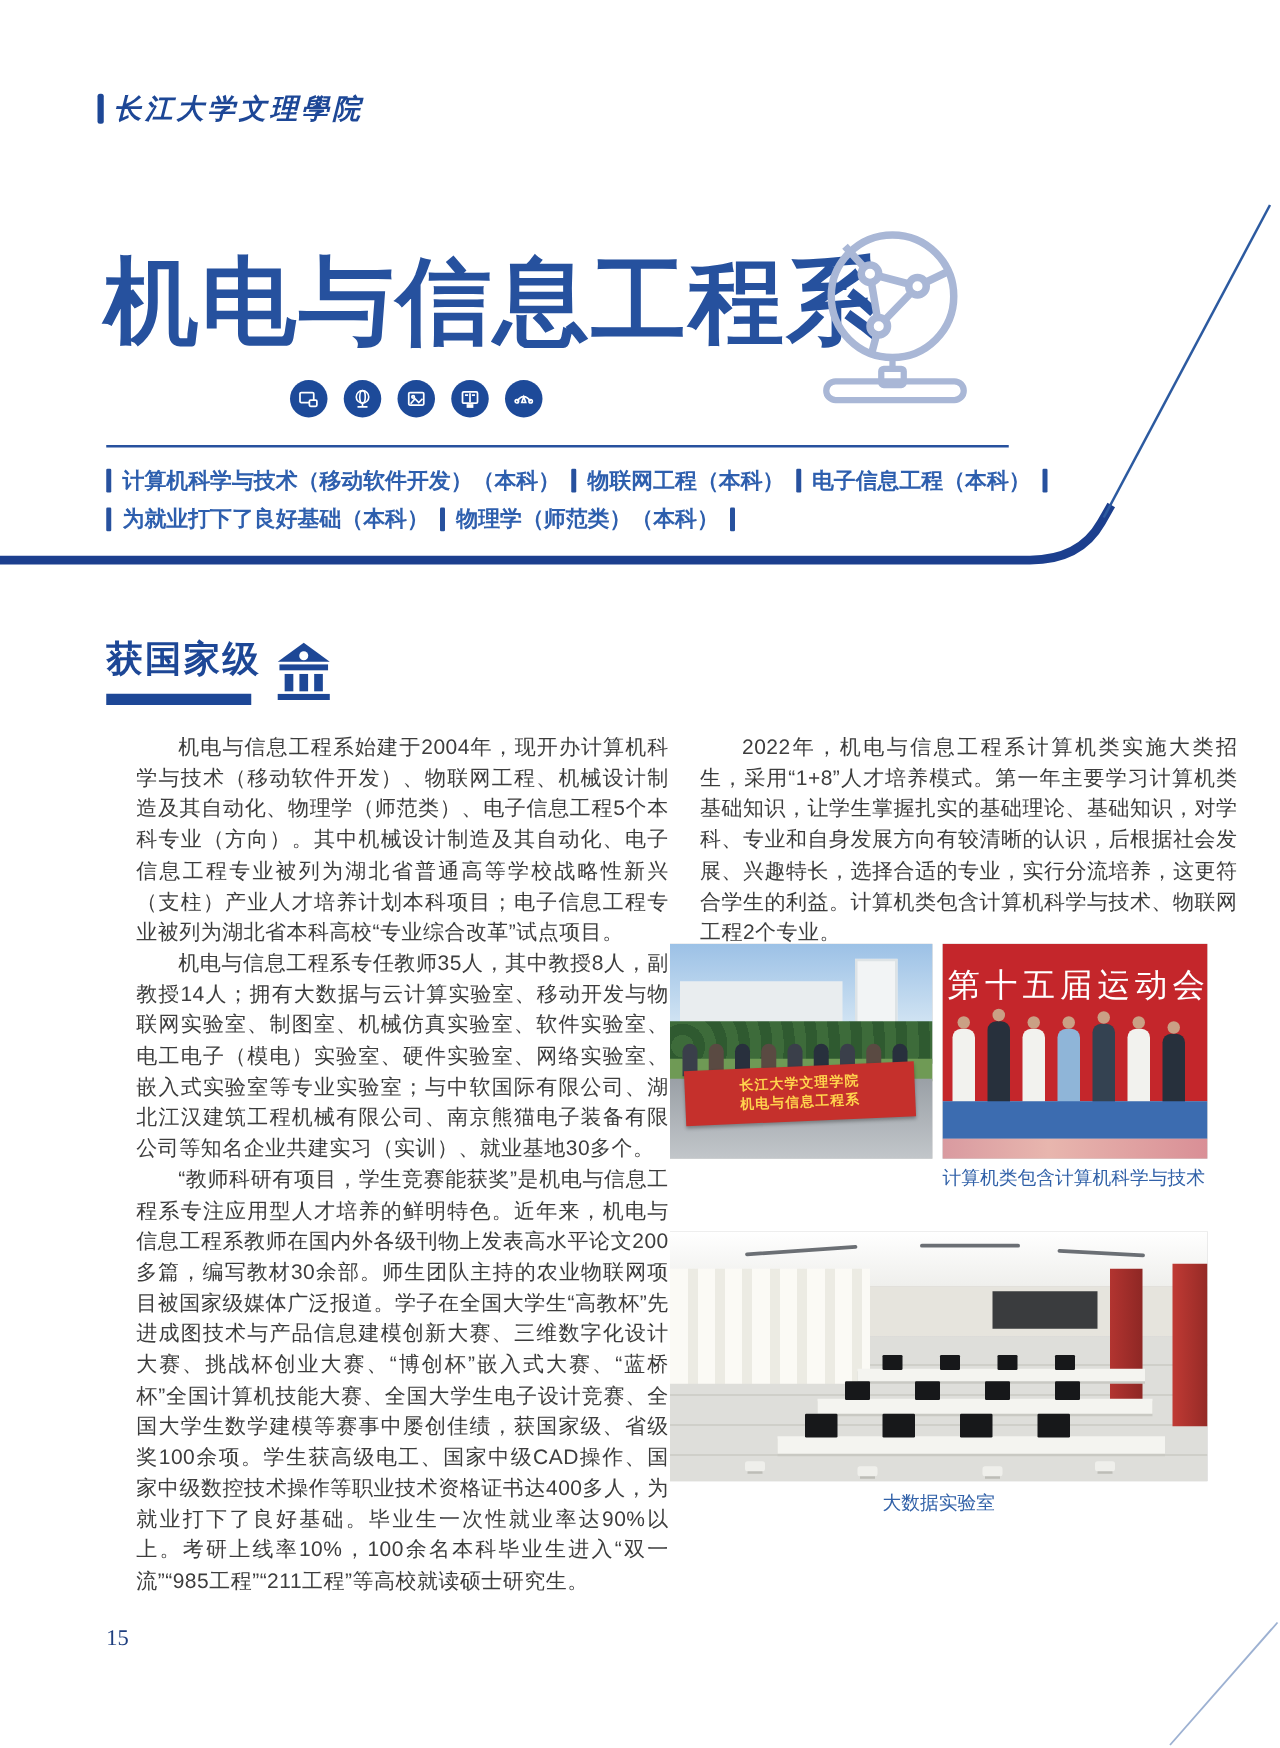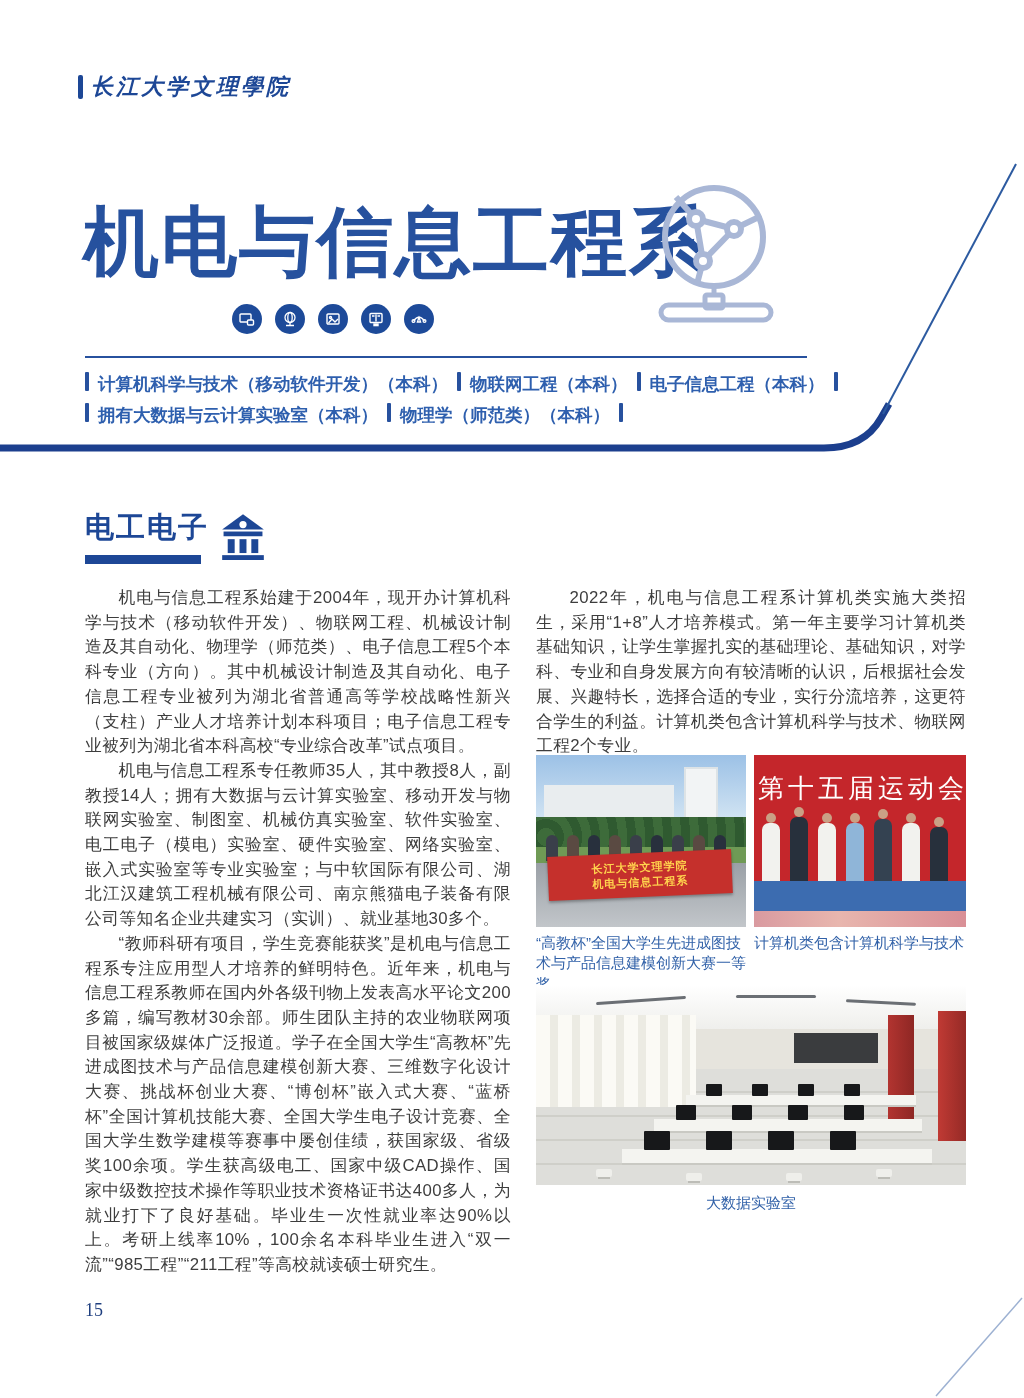--- a/index.html
+++ b/index.html
@@ -25,33 +25,33 @@
 
   
   .deco{position:absolute;left:0;top:0;pointer-events:none;}
 
   
   .prog-rule{position:absolute;left:85px;top:356px;width:722px;height:2px;background:#27519e;}
 
   
   .programs{position:absolute;left:85px;top:372px;width:720px;color:#2e5fae;font-size:17.5px;
             font-weight:bold;}
-  .prog-line{display:flex;align-items:flex-start;margin-bottom:7px;}
+  .prog-line{display:flex;align-items:center;margin-bottom:7px;}
   .pbar{width:4px;height:19px;background:#27519e;border-radius:1px;flex:0 0 auto;}
   .prog-item{padding:0 9px 0 9px;white-space:nowrap;}
 
   
   .section-head{position:absolute;left:85px;top:508px;}
   .section-title{font-size:29px;font-weight:bold;color:#1d4796;letter-spacing:2px;}
   .section-underline{width:116px;height:9px;background:#1d4796;margin-top:7px;}
   .bank-icon{position:absolute;left:133px;top:2px;}
 
   
   .col{position:absolute;font-size:16.8px;line-height:24.7px;color:#3d3d3d;
-       text-align:justify;letter-spacing:0.4px;}
+       text-align:justify;letter-spacing:0.4px;margin-left:24px;}
   .col p{margin:0;text-indent:2em;}
   .col-left{left:85px;top:586px;width:426px;}
   .col-right{left:536px;top:586px;width:430px;}
 
   
   .photo{position:absolute;overflow:hidden;background:#ccc;}
   .photo1{left:536px;top:755px;width:210px;height:172px;}
   .photo2{left:754px;top:755px;width:212px;height:172px;}
   .photo3{left:536px;top:985px;width:430px;height:200px;}
   .caption{position:absolute;color:#3161a8;font-size:15px;line-height:1.35;}
@@ -197,29 +197,29 @@
       <span class="pbar"></span>
       <span class="prog-item">计算机科学与技术（移动软件开发）（本科）</span>
       <span class="pbar"></span>
       <span class="prog-item">物联网工程（本科）</span>
       <span class="pbar"></span>
       <span class="prog-item">电子信息工程（本科）</span>
       <span class="pbar"></span>
     </div>
     <div class="prog-line">
       <span class="pbar"></span>
-      <span class="prog-item">拥有大数据与云计算实验室（本科）</span>
+      <span class="prog-item">为就业打下了良好基础（本科）</span>
       <span class="pbar"></span>
       <span class="prog-item">物理学（师范类）（本科）</span>
       <span class="pbar"></span>
     </div>
   </div>
 
   <div class="section-head">
-    <div class="section-title">电工电子</div>
+    <div class="section-title">获国家级</div>
     <div class="section-underline"></div>
     <div class="bank-icon">
       <svg width="50" height="50" viewBox="0 0 36 36" fill="#1d4796">
         <path d="M3 14 L18 3 L33 14 Z"></path>
         <circle cx="18" cy="10.5" r="2.6" fill="#fff"></circle>
         <rect x="4" y="15.5" width="28" height="3.4"></rect>
         <rect x="7" y="21" width="5" height="10"></rect>
         <rect x="15.5" y="21" width="5" height="10"></rect>
         <rect x="24" y="21" width="5" height="10"></rect>
         <rect x="3" y="32.5" width="30" height="3.5"></rect>
@@ -269,21 +269,20 @@
         <div class="p2-person"></div>
       <div class="p2-person"></div>
         <div class="p2-person"></div>
         <div class="p2-person"></div>
       <div class="p2-person"></div>
     </div>
     <div class="p2-floor"></div>
     <div class="p2-edge"></div>
   </div>
 
-  <div class="caption cap1">“高教杯”全国大学生先进成图技术与产品信息建模创新大赛一等奖</div>
   <div class="caption cap2">计算机类包含计算机科学与技术</div>
 
   <div class="photo photo3">
     <div class="p3-floor"></div>
     <div class="p3-ceiling"></div>
     <div class="p3-light" style="left:60px;top:14px;width:90px;transform:rotate(-4deg);"></div>
     <div class="p3-light" style="left:200px;top:10px;width:80px;"></div>
     <div class="p3-light" style="left:310px;top:16px;width:70px;transform:rotate(3deg);"></div>
     <div class="p3-wall"></div>
     <div class="p3-board"></div>

